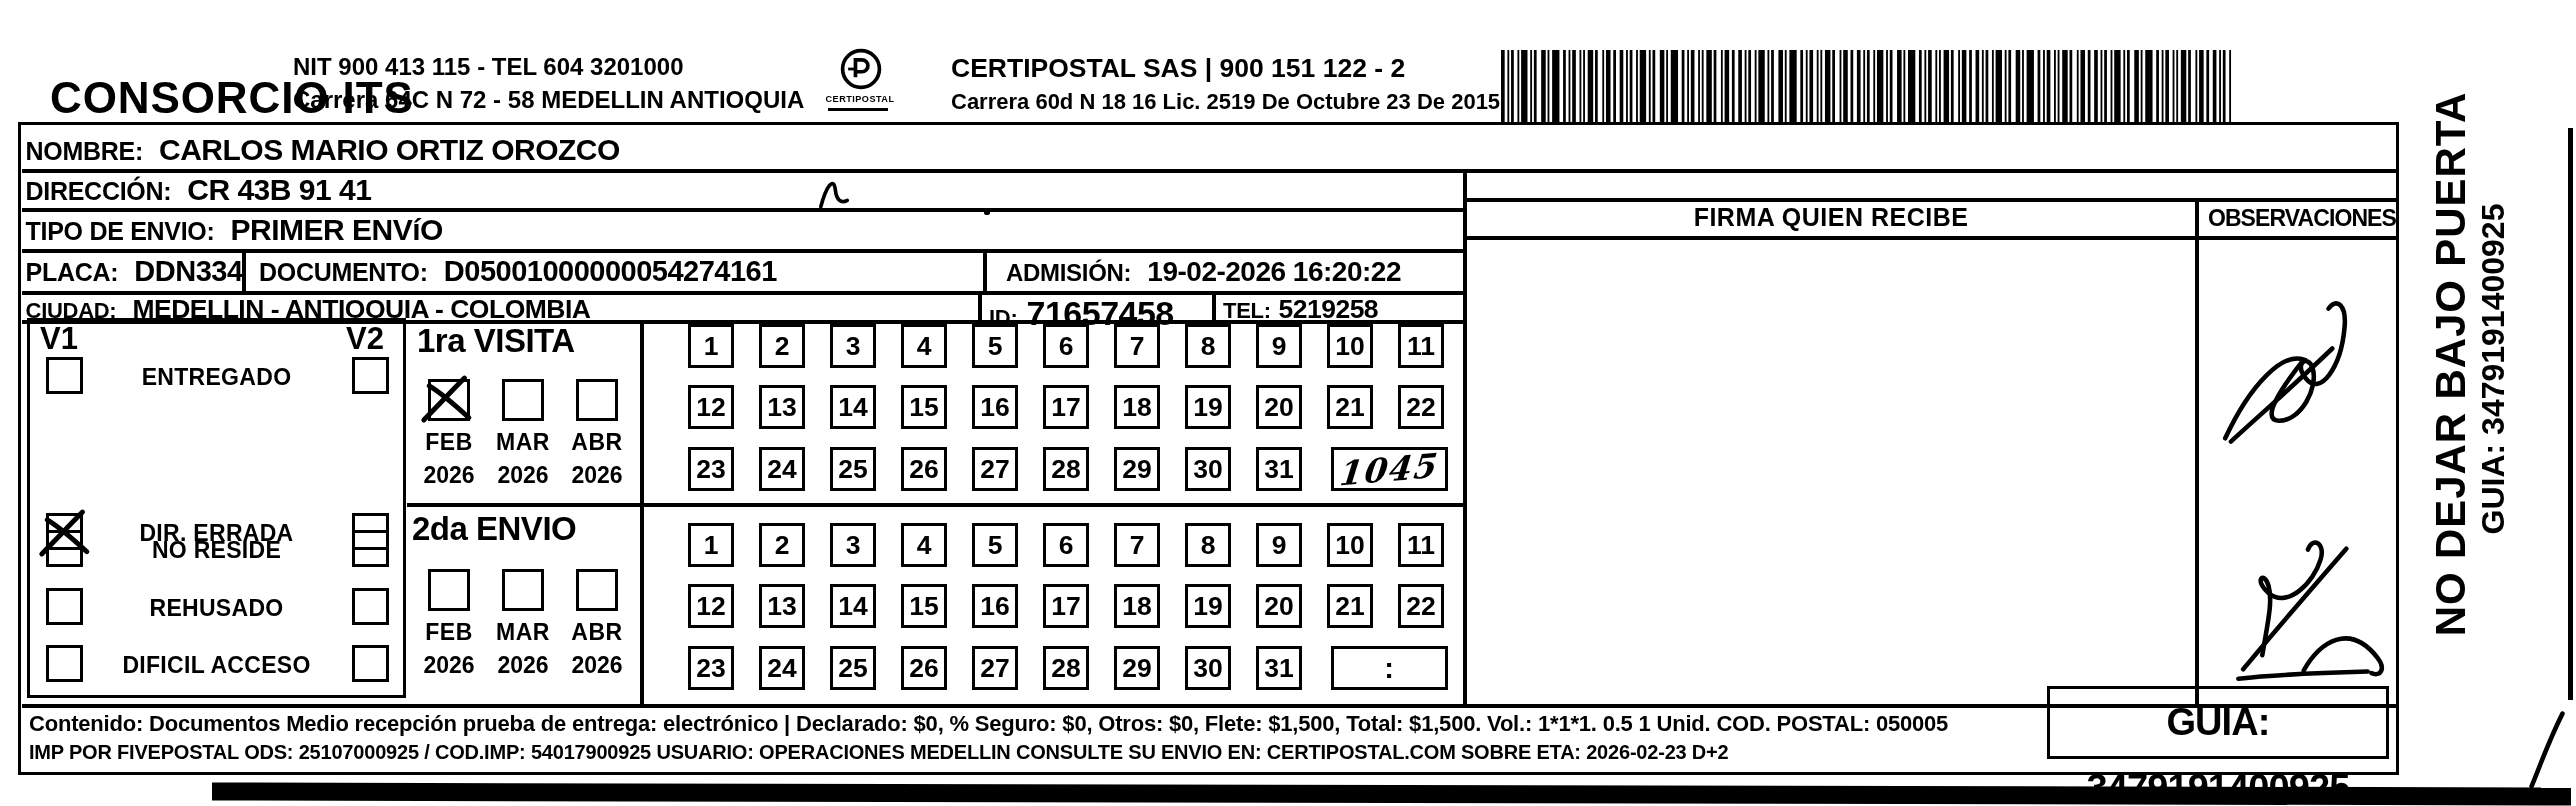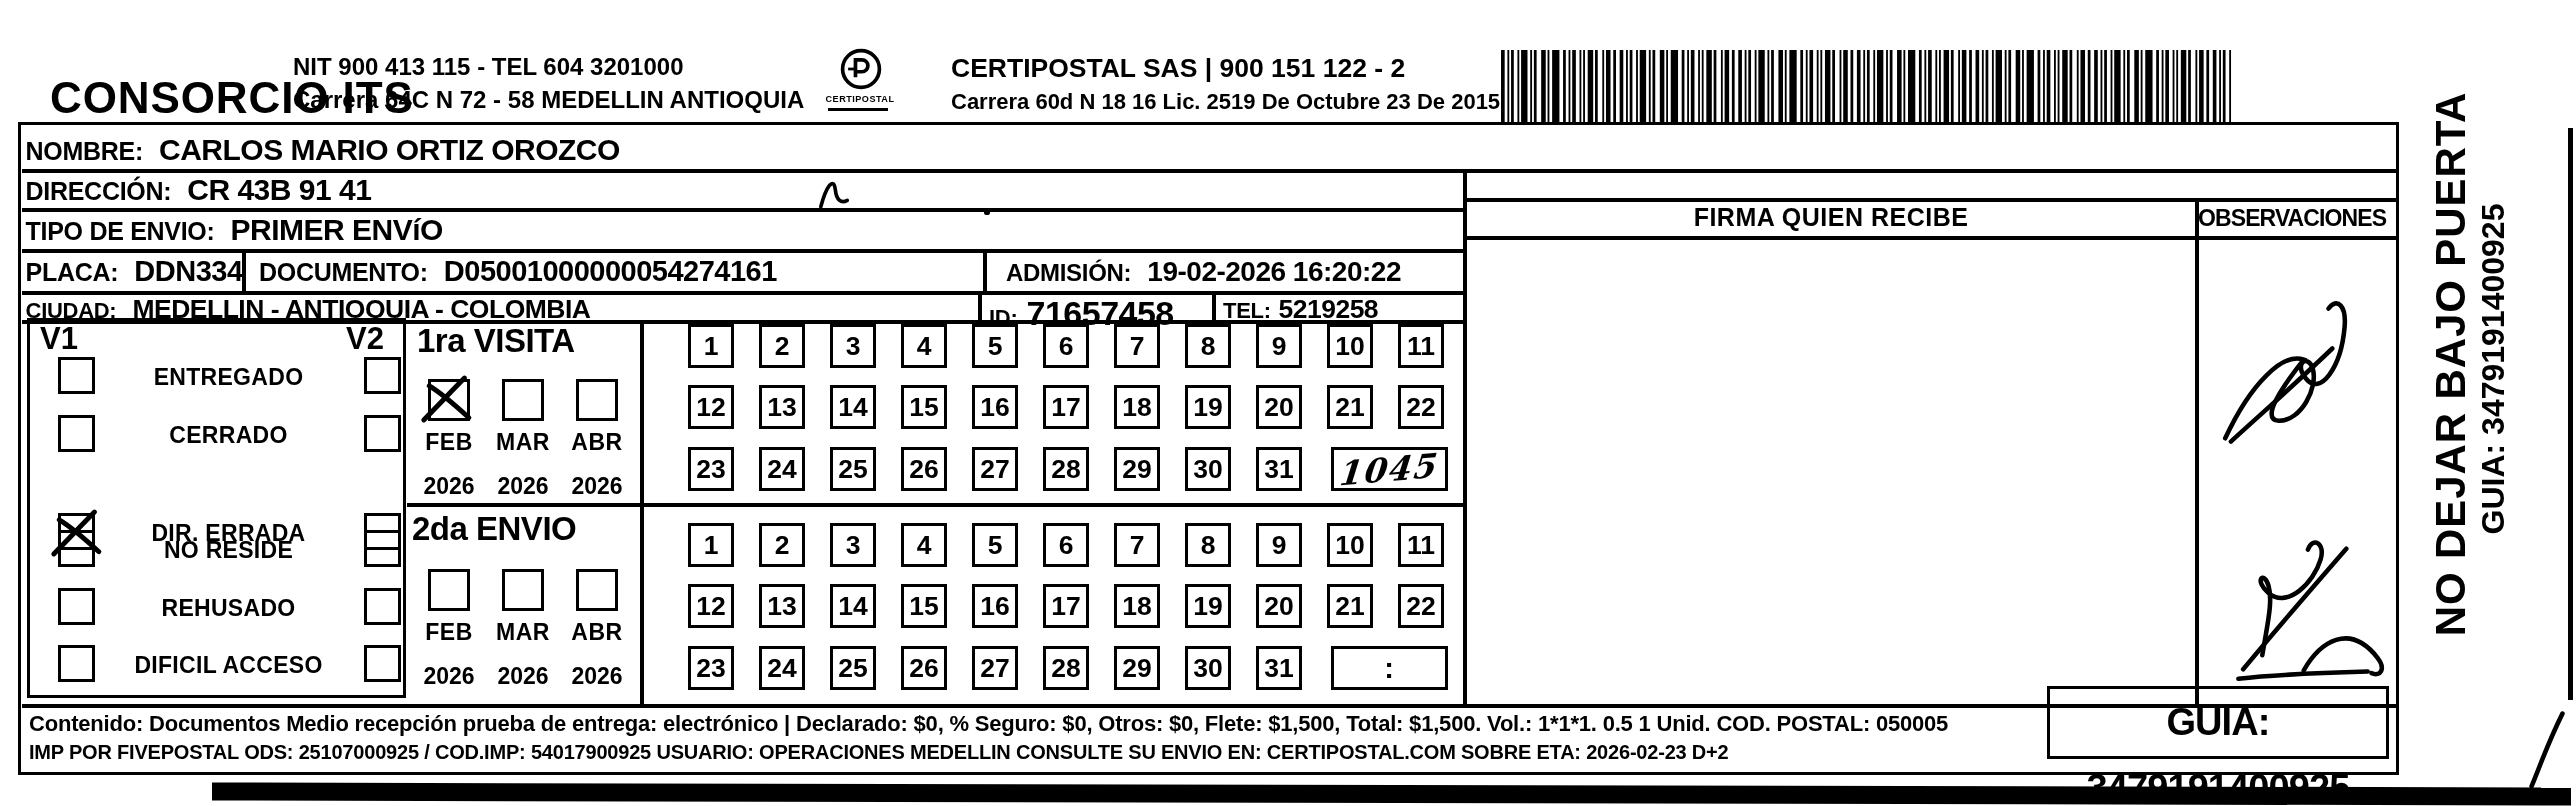--- a/index.html
+++ b/index.html
@@ -23,21 +23,21 @@
   .tick path{stroke-width:4}
   .curl path{stroke-width:5}
   .st-row{position:absolute;left:0;width:379px;height:37px}
   .st-b1{position:absolute;left:20px;top:0}
   .st-b2{position:absolute;left:326px;top:0}
   .st-label{position:absolute;left:60px;width:261px;top:7.3px;text-align:center;
             font-size:23px;font-weight:700;letter-spacing:0.3px}
   .months{position:absolute;display:flex}
   .month-col{display:flex;flex-direction:column;align-items:center;width:74px}
   .month-name{font-size:23px;font-weight:700;margin-top:8.2px;letter-spacing:0.5px}
-  .month-year{font-size:23px;font-weight:700;margin-top:17px}
+  .month-year{font-size:23px;font-weight:700;margin-top:6px}
   .day-grid{position:absolute}
   .day-row{position:absolute;left:0;display:flex;gap:25px}
   .day-cell{width:46px;height:44px;border:3.7px solid #000;display:flex;align-items:center;
             justify-content:center;font-size:26.5px;font-weight:700;position:relative;flex:none}
   .day-wide{width:117px;margin-left:3.7px}
   .handwrite{font-family:"DejaVu Serif",serif;font-style:italic;font-weight:700;font-size:33px;
              transform:rotate(-5deg) skewX(-12deg);letter-spacing:1.8px}
   .colon{font-size:29px;font-weight:700}
   .side-rot{position:absolute;white-space:nowrap;font-weight:700;
             transform:translate(-50%,-50%) rotate(-90deg)}
@@ -242,34 +242,29 @@
   <div class="fieldrow" style="left:989px;top:294px">
     <span class="flabel" style="font-size:22px">ID:</span>
     <span class="fvalue" style="font-size:34px;margin-left:5px">71657458</span>
   </div>
   <div class="fieldrow" style="left:1223px;top:294px">
     <span class="flabel" style="font-size:22px">TEL:</span>
     <span class="fvalue" style="font-size:26.5px;margin-left:3.7px">5219258</span>
   </div>
 
   <div class="abs b" style="left:1467px;top:203px;width:728px;text-align:center;font-size:25px;letter-spacing:0.5px">FIRMA QUIEN RECIBE</div>
-  <div class="abs b" style="left:2198px;top:205px;width:198px;text-align:left;font-size:23px;letter-spacing:-0.9px">OBSERVACIONES</div>
+  <div class="abs b" style="left:2198px;top:205px;width:198px;text-align:right;font-size:23px;letter-spacing:-0.9px">OBSERVACIONES</div>
 
   <div class="abs" style="left:27.4px;top:318px;width:379px;height:380px;border:3.7px solid #000"></div>
   <div class="abs b" style="left:40px;top:321px;font-size:31px">V1</div>
   <div class="abs b" style="left:346px;top:321px;font-size:31px">V2</div>
-  <div id="status-rows" class="abs" style="left:38px;top:318px;width:353px;height:380px">
+  <div id="status-rows" class="abs" style="left:26px;top:318px;width:353px;height:380px">
       <div class="st-row" style="top: 39px;">
         <div class="cbox st-b1"></div>
         <div class="st-label">ENTREGADO</div>
-        <div class="cbox st-b2"></div>
-      </div>
-      <div class="st-row" style="top: 97px;">
-        <div class="cbox st-b1"></div>
-        <div class="st-label">CERRADO</div>
         <div class="cbox st-b2"></div>
       </div>
       <div class="st-row" style="top: 155px; margin-top: 40px;">
         <div class="cbox st-b1">
           <svg class="xmark" viewBox="0 0 40 40">
             <path d="M3,8 C13,14 27,26 39,37"></path>
             <path d="M35,1 C23,13 10,27 -2,39"></path>
           </svg>
         </div>
         <div class="st-label">DIR. ERRADA</div>

